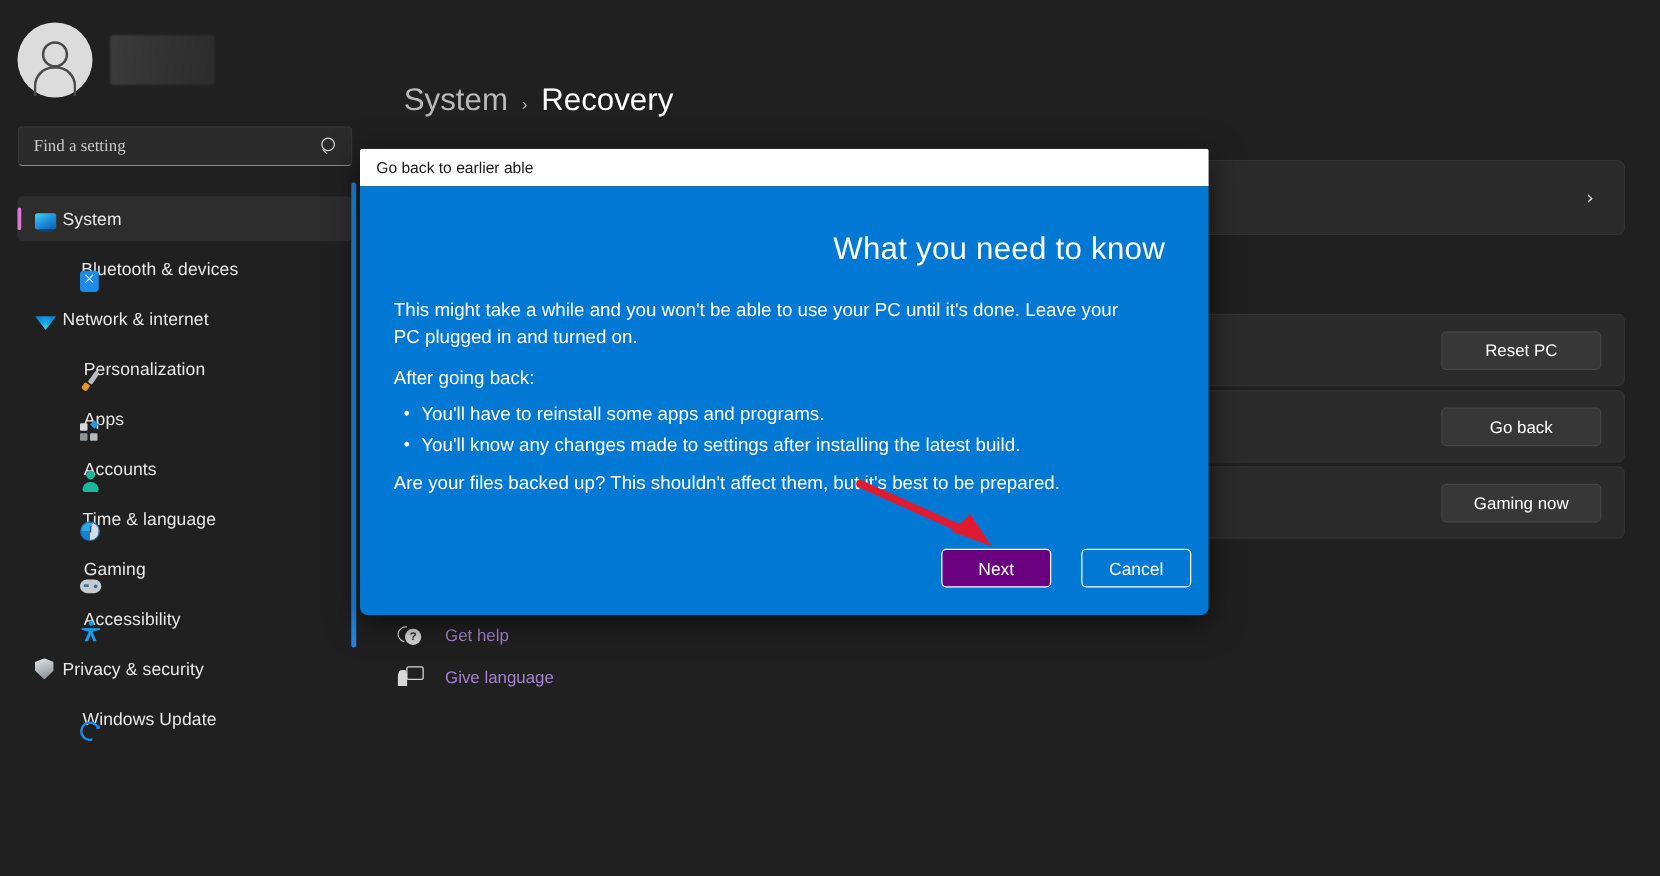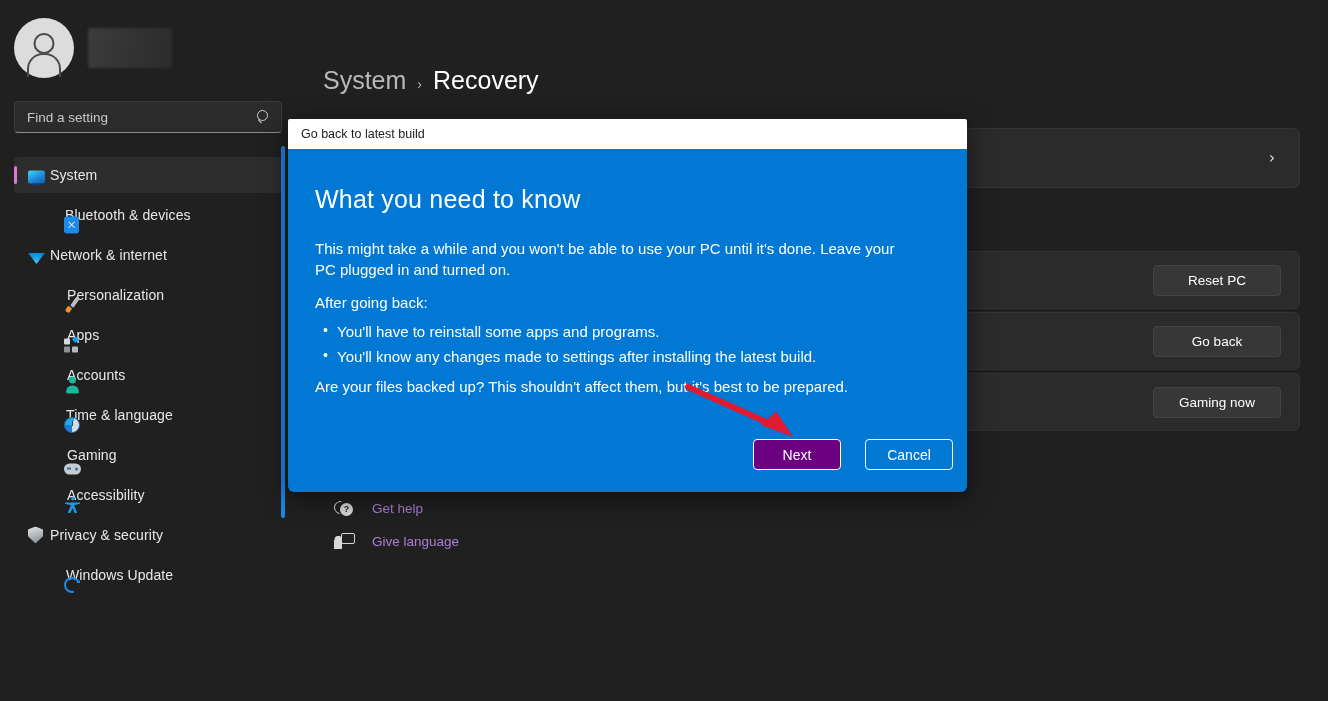--- a/index.html
+++ b/index.html
@@ -42,21 +42,21 @@
     background: linear-gradient(100deg,#3c3c3c 0%,#343434 45%,#2c2c2c 100%);
     filter: blur(1px);
   }
 
   .search-box {
     position: absolute; left: 14px; top: 101px;
     width: 268px; height: 32px;
     background: #2b2b2b; border: 1px solid #3a3a3a;
     border-bottom: 1px solid #8a8a8a;
     border-radius: 4px;
-    display: flex; align-items: center; padding: 0 10px 0 12px;
+    display: flex; align-items: center; padding: 0 10px 0 12px; font-family: Liberation Serif, serif;
   }
   .search-box .ph { flex: 1; font-size: 13.5px; color: #c9c9c9; }
   .search-ico { width: 14px; height: 14px; position: relative; flex: none; }
   .search-ico::before {
     content: ""; position: absolute; left: 0; top: 0;
     width: 9px; height: 9px; border: 1.3px solid #d0d0d0; border-radius: 50%;
   }
   .search-ico::after {
     content: ""; position: absolute; left: 1px; top: 9px;
     width: 5px; height: 1.3px; background: #d0d0d0;
@@ -210,21 +210,21 @@
     margin-right: 6px;
   }
   .card-btn {
     background: #373737; border: 1px solid #444; border-radius: 4px;
     color: #ffffff; font-size: 13.5px; height: 31px; min-width: 128px;
     display: flex; align-items: center; justify-content: center;
     font-family: "Liberation Sans", sans-serif;
   }
   .gap-block { height: 60px; }
 
-  .links { position: absolute; left: 44px; top: 492px; }
+  .links { position: absolute; left: 28px; top: 492px; }
   .link-row {
     display: flex; align-items: center; gap: 19px; height: 33px;
   }
   .link-text { font-size: 13.5px; color: #a97fd4; }
   .li-help { width: 19px; height: 17px; position: relative; }
   .li-help::before {
     content:""; position:absolute; left:0; top:1px; width:11px; height:11px;
     border: 1.5px solid #d7d7d7; border-radius: 50%;
     border-right-color: transparent; border-bottom-color: transparent;
     transform: rotate(-35deg);
@@ -256,21 +256,21 @@
   }
   .dlg-title {
     height: 30px; background: #ffffff;
     display: flex; align-items: center; padding-left: 13px;
   }
   .dlg-title span { font-size: 12.5px; color: #1a1a1a; }
   .dlg-body {
     height: 343px; background: #0078d4; position: relative;
     padding: 36px 35px 0 27px; color: #ffffff;
   }
-  .dlg-h1 { font-size: 25px; font-weight: normal; letter-spacing: .2px; }
+  .dlg-h1 { font-size: 25px; font-weight: normal; letter-spacing: .2px; text-align: right; }
   .dlg-p {
     font-size: 15px; line-height: 21px; margin-top: 24px; max-width: 600px;
   }
   .dlg-p2 { font-size: 15px; line-height: 21px; margin-top: 12px; }
   .dlg-list { list-style: none; margin-top: 6px; }
   .dlg-list li {
     font-size: 15px; line-height: 25px; padding-left: 22px; position: relative;
   }
   .dlg-list li::before {
     content: "\2022"; position: absolute; left: 8px; top: -1px; font-size: 14px;
@@ -419,21 +419,21 @@
       <div class="link-row">
         <span class="li-fb"></span>
         <span class="link-text">Give language</span>
       </div>
     </div>
 
   </div>
 
   <div class="dialog">
     <div class="dlg-title">
-      <span>Go back to latest build</span>
+      <span>Go back to earlier able</span>
     </div>
     <div class="dlg-body">
       <h1 class="dlg-h1">What you need to know</h1>
       <p class="dlg-p">This might take a while and you won't be able to use your PC until it's done. Leave your PC plugged in and turned on.</p>
       <p class="dlg-p2">After going back:</p>
       <ul class="dlg-list">
         <li>You'll have to reinstall some apps and programs.</li>
         <li>You'll know any changes made to settings after installing the latest build.</li>
       </ul>
       <p class="dlg-p3">Are your files backed up? This shouldn't affect them, but it's best to be prepared.</p>

